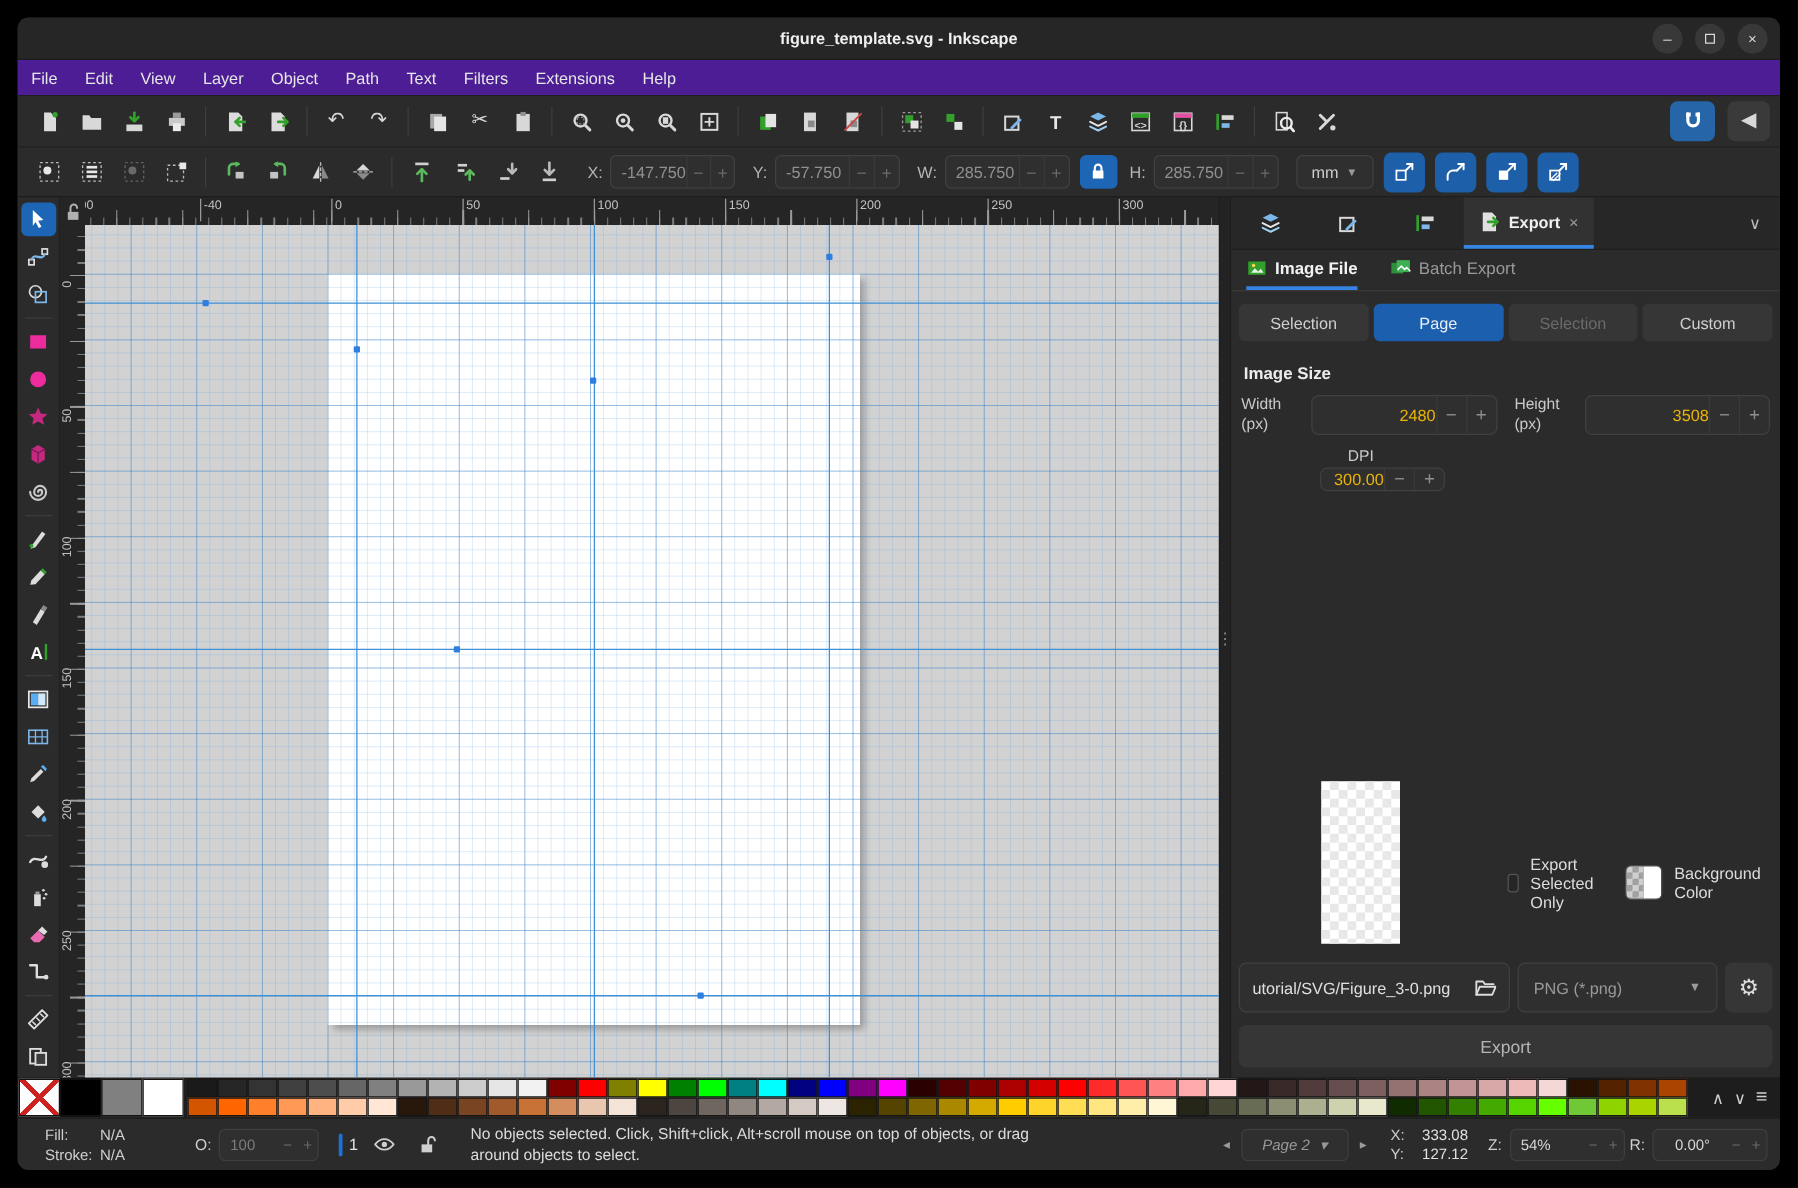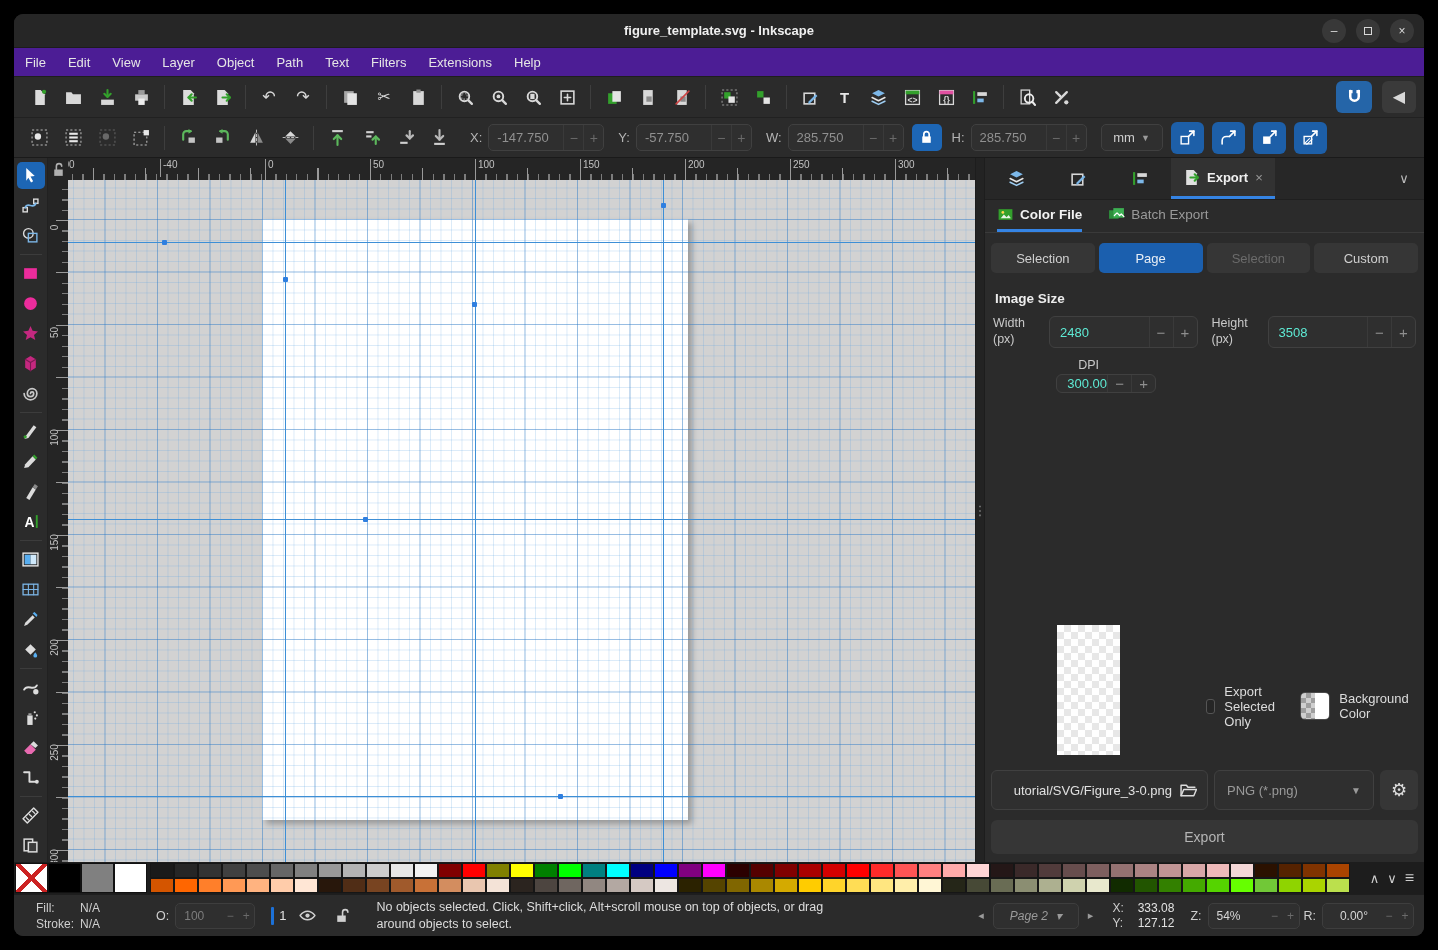--- a/index.html
+++ b/index.html
@@ -34,21 +34,21 @@
     justify-content:center;margin-right:10px;}
   .darkbtn{width:34px;height:32px;background:#3a3a3a;border-radius:6px;display:flex;align-items:center;
     justify-content:center;color:#d8d8d8;font-size:11px;}
   
   .flabel{color:#b5b5b5;font-size:13px;margin:0 6px 0 14px;}
   .spin{height:27px;background:#2f2f2f;border:1px solid #404040;border-radius:5px;display:flex;
     align-items:center;overflow:hidden;}
   .spin .val{flex:1;padding-left:8px;font-size:13px;color:#909090;}
   .spin .sbtn{width:20px;text-align:center;color:#6a6a6a;font-size:14px;border-left:1px solid #3a3a3a;
     align-self:stretch;display:flex;align-items:center;justify-content:center;}
-  .w100{width:116px;}
+  .w100{width:100px;}
   .lockbtn{width:30px;height:27px;background:#1d66b5;border-radius:5px;display:flex;align-items:center;
     justify-content:center;margin:0 8px;}
   .unitsel{width:62px;height:27px;background:#2f2f2f;border:1px solid #404040;border-radius:5px;display:flex;
     align-items:center;justify-content:center;gap:6px;color:#cfcfcf;font-size:13px;margin-left:14px;}
   .unitsel .car{font-size:9px;color:#9a9a9a;}
   .blue-toggle{width:33px;height:32px;background:#1d5fa8;border-radius:6px;display:flex;align-items:center;
     justify-content:center;margin-left:8px;flex:none;}
   
   #main{flex:1;display:flex;min-height:0;}
   #toolbox{width:34px;background:#2b2b2b;display:flex;flex-direction:column;align-items:center;
@@ -104,42 +104,42 @@
   #areabtns{display:flex;gap:4px;margin-top:4px;}
   .abtn{flex:1;height:30px;background:#363636;border-radius:5px;color:#cfcfcf;font-size:13px;
     display:flex;align-items:center;justify-content:center;}
   .abtn.active{background:#1b5fae;color:#e8eef5;}
   .abtn.disabled{color:#6b6b6b;}
   .section-h{color:#ececec;font-size:13.5px;font-weight:bold;margin:18px 2px 10px 4px;}
   .isrow{display:flex;align-items:center;margin:0 2px 10px 2px;}
   .islabel{width:56px;color:#c9c9c9;font-size:12.5px;line-height:1.25;}
   .spin2{height:32px;background:#2f2f2f;border:1px solid #404040;border-radius:6px;display:flex;
     align-items:center;flex:1;overflow:hidden;}
-  .spin2 .val{flex:1;padding-left:10px;font-size:13px;color:#5eead4;}
+  .spin2 .val{flex:1;padding-left:10px;font-size:13px;color:#eab308;text-align:right;}
   .spin2 .sbtn{width:24px;align-self:stretch;display:flex;align-items:center;justify-content:center;
     color:#8f8f8f;font-size:15px;border-left:1px solid #3a3a3a;}
   #previewrow{display:flex;margin-top:4px;}
   #checker{width:92px;height:130px;margin-left:66px;background-color:#fff;
     background-image:linear-gradient(45deg,#e7e7e7 25%,transparent 25%,transparent 75%,#e7e7e7 75%),
       linear-gradient(45deg,#e7e7e7 25%,transparent 25%,transparent 75%,#e7e7e7 75%);
     background-size:14px 14px;background-position:0 0,7px 7px;}
   #prevright{margin-left:86px;margin-top:32px;display:flex;flex-direction:row;gap:9px;}
   .cbrow{display:flex;align-items:center;gap:9px;}
   .checkbox{width:15px;height:15px;background:#262626;border:1px solid #555;border-radius:3px;}
   .cbrow .cblabel{color:#dcdcdc;font-size:13px;}
   .bgswatch{width:40px;height:28px;border-radius:5px;border:1px solid #4a4a4a;overflow:hidden;display:flex;}
   .bgswatch .half1{width:50%;background-color:#cfcfcf;
     background-image:linear-gradient(45deg,#9e9e9e 25%,transparent 25%,transparent 75%,#9e9e9e 75%),
       linear-gradient(45deg,#9e9e9e 25%,transparent 25%,transparent 75%,#9e9e9e 75%);
     background-size:10px 10px;background-position:0 0,5px 5px;}
   .bgswatch .half2{width:50%;background:#fff;}
   #filerow{display:flex;gap:6px;margin-top:15px;}
   #filenamebox{flex:1;height:40px;background:#2f2f2f;border:1px solid #404040;border-radius:6px;
     display:flex;align-items:center;padding:0 10px;gap:8px;}
-  #filenamebox .fname{flex:1;color:#e0e0e0;font-size:13px;white-space:nowrap;overflow:hidden;text-align:right;}
+  #filenamebox .fname{flex:1;color:#e0e0e0;font-size:13px;white-space:nowrap;overflow:hidden;}
   #formatsel{width:160px;height:40px;background:#2f2f2f;border:1px solid #404040;border-radius:6px;
     display:flex;align-items:center;padding:0 12px;color:#9a9a9a;font-size:13px;}
   #formatsel .car{margin-left:auto;font-size:10px;}
   #gearbtn{width:38px;height:40px;background:#363636;border-radius:6px;display:flex;align-items:center;
     justify-content:center;color:#dcdcdc;font-size:18px;}
   #exportbtn{height:34px;margin-top:10px;background:#363636;border-radius:6px;color:#b5b5b5;font-size:14px;
     display:flex;align-items:center;justify-content:center;}
   
   #palette{height:32px;background:#1d1d1d;display:flex;align-items:center;padding:1px 0 1px 1px;flex:none;}
   .pspecial{width:33px;height:30px;border:1px solid #111;flex:none;}
@@ -800,21 +800,21 @@
 
       <div id="subtabs">
         <div class="subtab active">
           <span>
               <svg viewBox="0 0 16 16" class="svgicon">
                 <rect x="1.5" y="3" width="13" height="10" fill="#33a02c"></rect>
                 <path d="M3.5 11.5 6.5 8l2.5 2.5L11 8.5l2 3Z" fill="#e8f5e9"></path>
                 <circle cx="5.5" cy="6" r="1.3" fill="#ffd54f"></circle>
               </svg>
             </span>
-          <span>Color File</span>
+          <span>Image File</span>
         </div>
         <div class="subtab">
           <span>
               <svg viewBox="0 0 16 16" class="svgicon">
                 <rect x="1" y="4" width="9" height="8" fill="#2d8f3c"></rect>
                 <rect x="5" y="2" width="10" height="9" fill="#3db053"></rect>
                 <path d="M6 9l2.5-2.5L11 9l1.5-1.5L15 10" fill="none" stroke="#ffffff" stroke-width="1.2" stroke-linecap="round" stroke-linejoin="round"></path>
               </svg>
             </span>
           <span>Batch Export</span>

